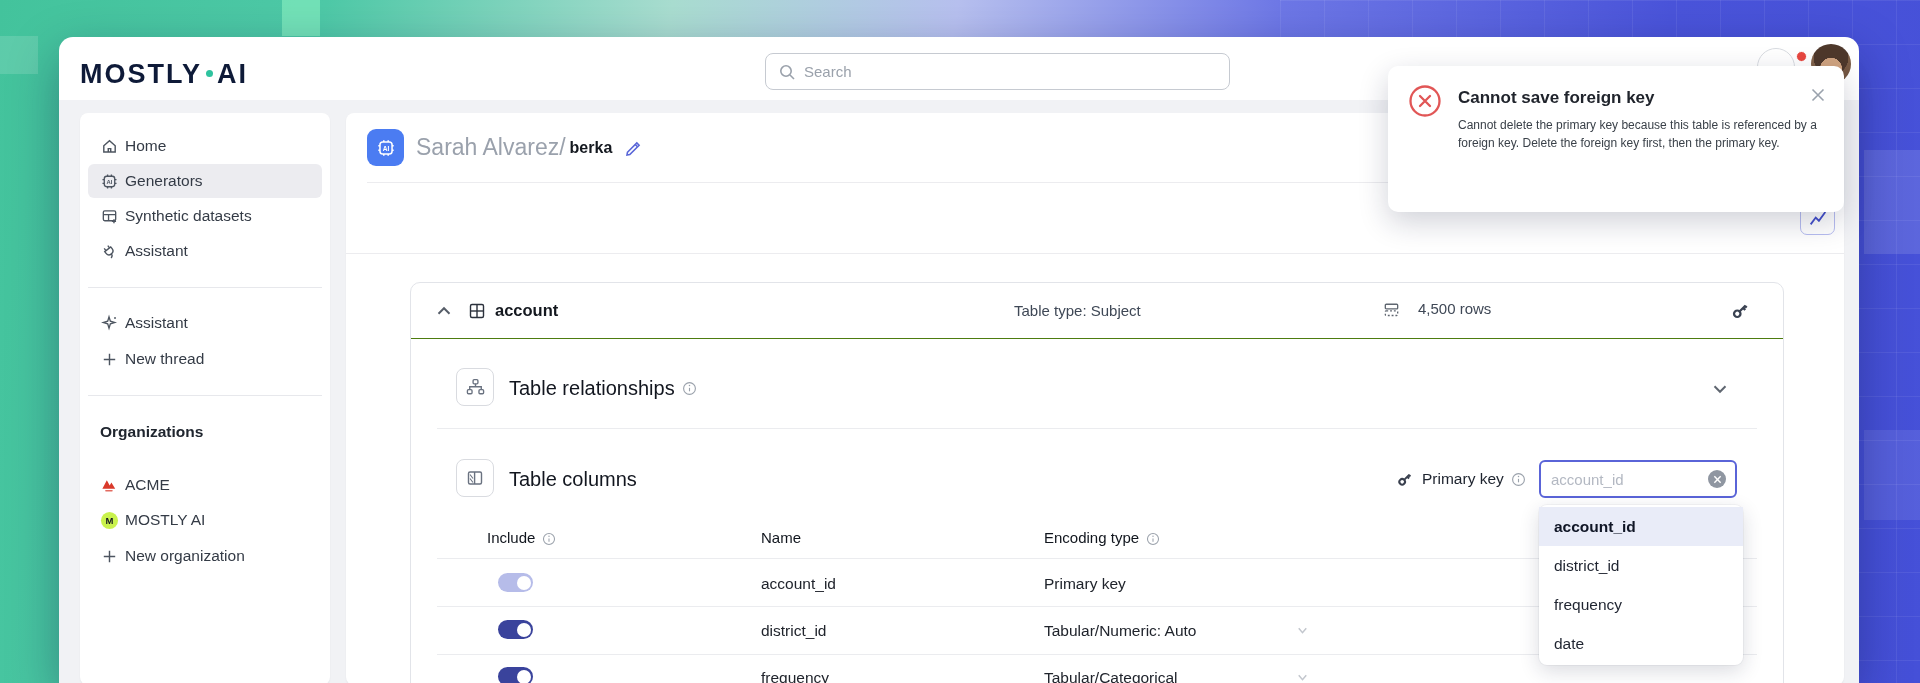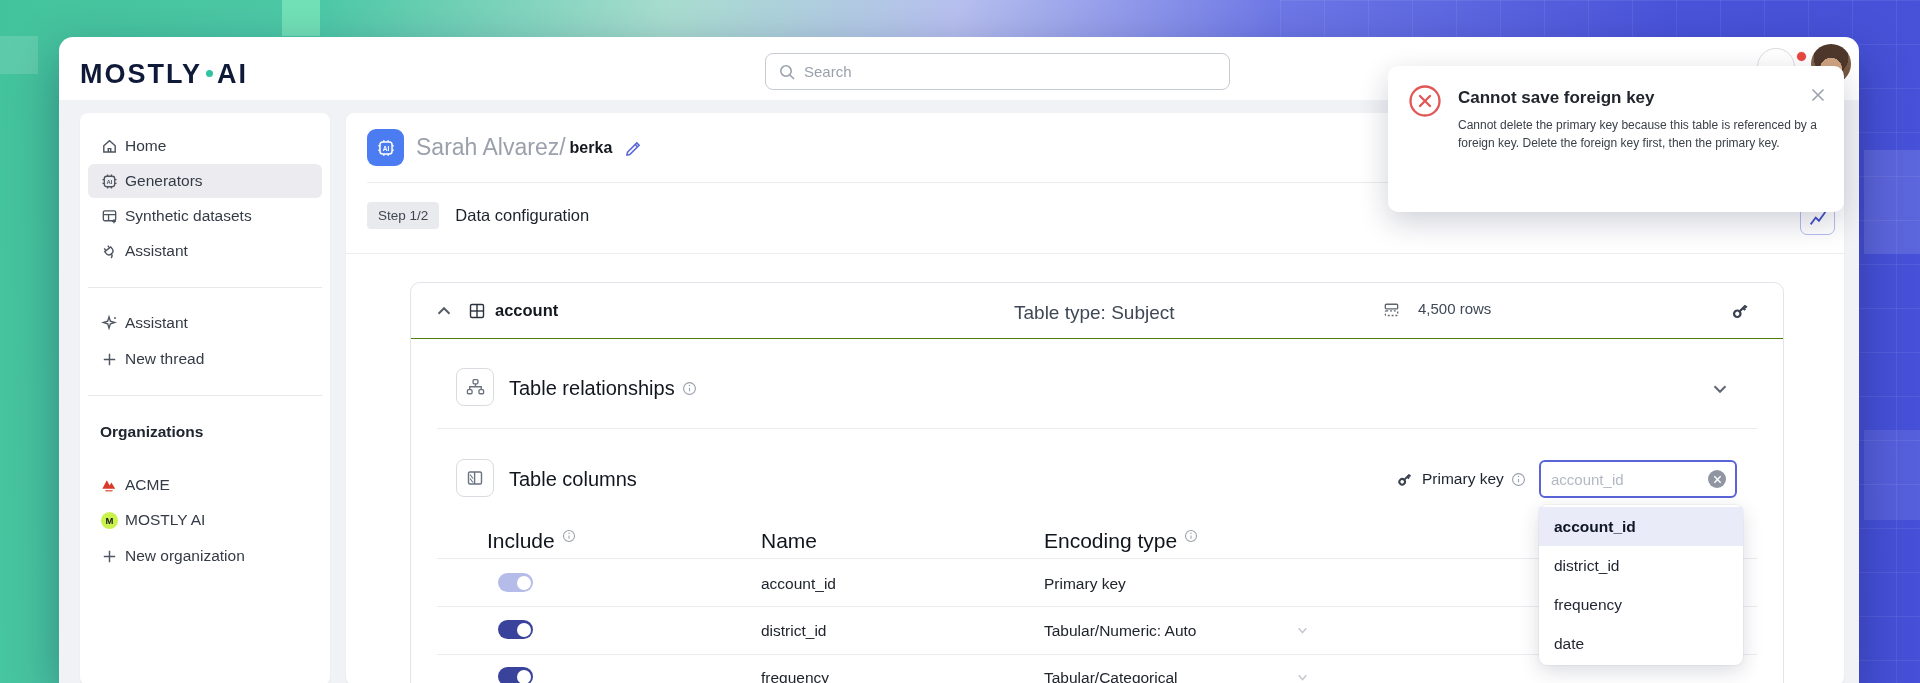--- a/index.html
+++ b/index.html
@@ -75,21 +75,21 @@
     display:flex; align-items:center; justify-content:center; cursor:pointer; }
   .div-full { left:0; right:0; top:140px; }
 
   
   .acct { position:absolute; left:64px; top:169px; width:1374px; height:520px;
     border:1px solid #e2e4e9; border-radius:10px; background:#fff; }
   .acct-head { position:absolute; left:0; top:0; right:0; height:56px; border-bottom:1px solid #4d7c0f; }
   .acct-head .chev { position:absolute; left:22px; top:17px; color:#565d68; cursor:pointer; }
   .acct-head .ticon { position:absolute; left:56px; top:18px; color:#2b313c; }
   .acct-name { position:absolute; left:84px; top:18px; font-size:16.5px; font-weight:700; color:#14181f; }
-  .acct-type { position:absolute; left:603px; top:19px; font-size:19px; color:#3f4856; }
+  .acct-type { position:absolute; left:603px; top:19px; font-size:15px; color:#3f4856; }
   .rows-grp { position:absolute; left:971px; top:17px; display:flex; align-items:flex-start; gap:17px;
     font-size:15px; color:#3f4856; }
   .key-head { position:absolute; left:1318px; top:16px; color:#3a4252; }
 
   .sect-box { position:absolute; width:38px; height:38px; border:1px solid #d9dbe0; border-radius:8px;
     display:flex; align-items:center; justify-content:center; color:#6a7280; background:#fff; }
   .sect-label { position:absolute; display:flex; align-items:center; gap:7px;
     font-size:20px; color:#12161f; }
   .info { color:#9aa1ab; display:inline-flex; }
   .rel-chev { position:absolute; left:1298px; top:95px; color:#5f6670; cursor:pointer; }
@@ -105,22 +105,22 @@
   .pk-input input::placeholder { color:#b3b8c2; }
   .pk-clear { position:absolute; right:9px; top:8px; width:18px; height:18px; border-radius:50%;
     background:#8f96a1; display:flex; align-items:center; justify-content:center; cursor:pointer; }
   .dropdown { position:absolute; left:1128px; top:222px; width:204px; border-radius:8px; background:#fff;
     box-shadow:0 6px 20px rgba(25,30,60,.16), 0 0 0 1px rgba(25,30,60,.04); padding:2px 0; z-index:30; }
   .dd-item { height:39px; display:flex; align-items:center; padding-left:15px;
     font-size:15.5px; color:#1f2430; cursor:pointer; }
   .dd-item.sel { background:#e9ecf8; font-weight:700; color:#101626; }
 
   
-  .th { position:absolute; top:246px; display:flex; align-items:flex-start; gap:7px;
-    font-size:21px; color:#10151d; }
+  .th { position:absolute; top:246px; display:flex; align-items:flex-end; gap:7px;
+    font-size:15px; color:#10151d; }
   .cell { position:absolute; font-size:15.5px; color:#20242c; }
   .toggle { position:absolute; width:35px; height:19px; border-radius:10px; cursor:pointer; }
   .toggle .knob { position:absolute; right:2.5px; top:2.5px; width:14px; height:14px; border-radius:50%; background:#fff; }
   .toggle.on { background:#3a439c; }
   .toggle.soft { background:#b6bce9; }
   .enc-chev { position:absolute; left:884px; color:#c2c6cd; }
 
   
   .toast { position:absolute; left:1388px; top:66px; width:456px; height:146px; background:#fff;
     border-radius:10px; box-shadow:0 10px 30px rgba(20,24,60,.20); z-index:50; }
@@ -243,24 +243,20 @@
         </div>
         <span class="proj-owner">Sarah Alvarez/</span>
         <span class="proj-name">berka</span>
         <svg width="20" height="20" viewBox="0 0 20 20" fill="none" stroke="#5a67d8" stroke-width="1.6">
             <path d="M3.5 14.2 L12.8 4.9 L15.1 7.2 L5.8 16.5 L3 17 Z"></path>
             <path d="M11.2 6.5 L13.5 8.8"></path>
           </svg>
       </div>
       <div class="hdiv div-title"></div>
 
-      <div class="step-row">
-        <span class="step-pill">Step 1/2</span>
-        <span class="step-title">Data configuration</span>
-      </div>
       <div class="chart-btn">
         <svg width="22" height="22" viewBox="0 0 24 24" fill="none" stroke="#4450cc" stroke-width="2">
             <path d="M4 19 L9.5 11.5 L13 15 L20 5.5"></path>
           </svg>
       </div>
       <div class="hdiv div-full"></div>
 
       <div class="acct">
         <div class="acct-head">
           <svg class="chev" width="22" height="22" viewBox="0 0 20 20" fill="none" stroke="currentColor" stroke-width="1.8">

